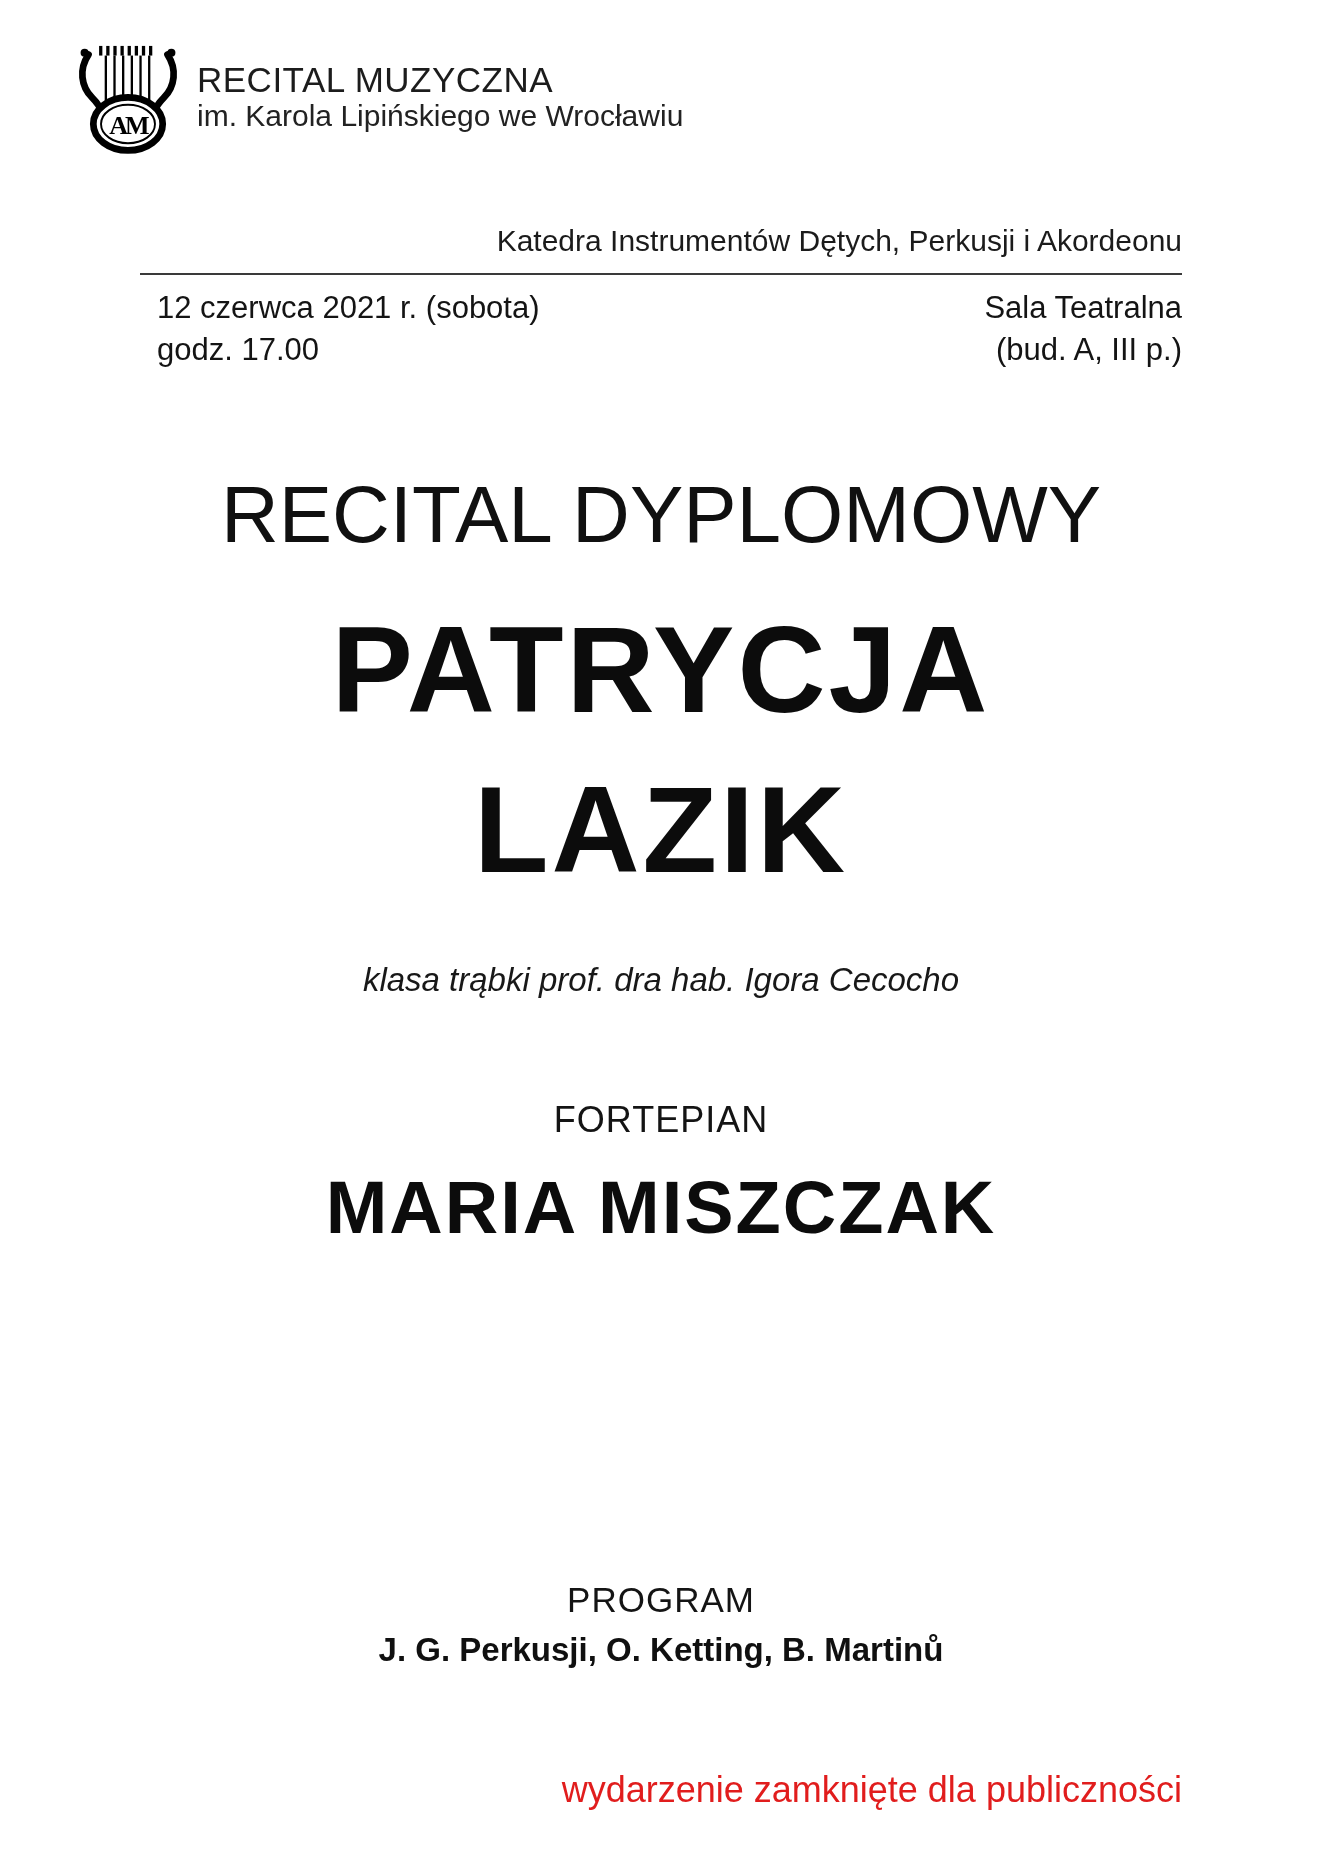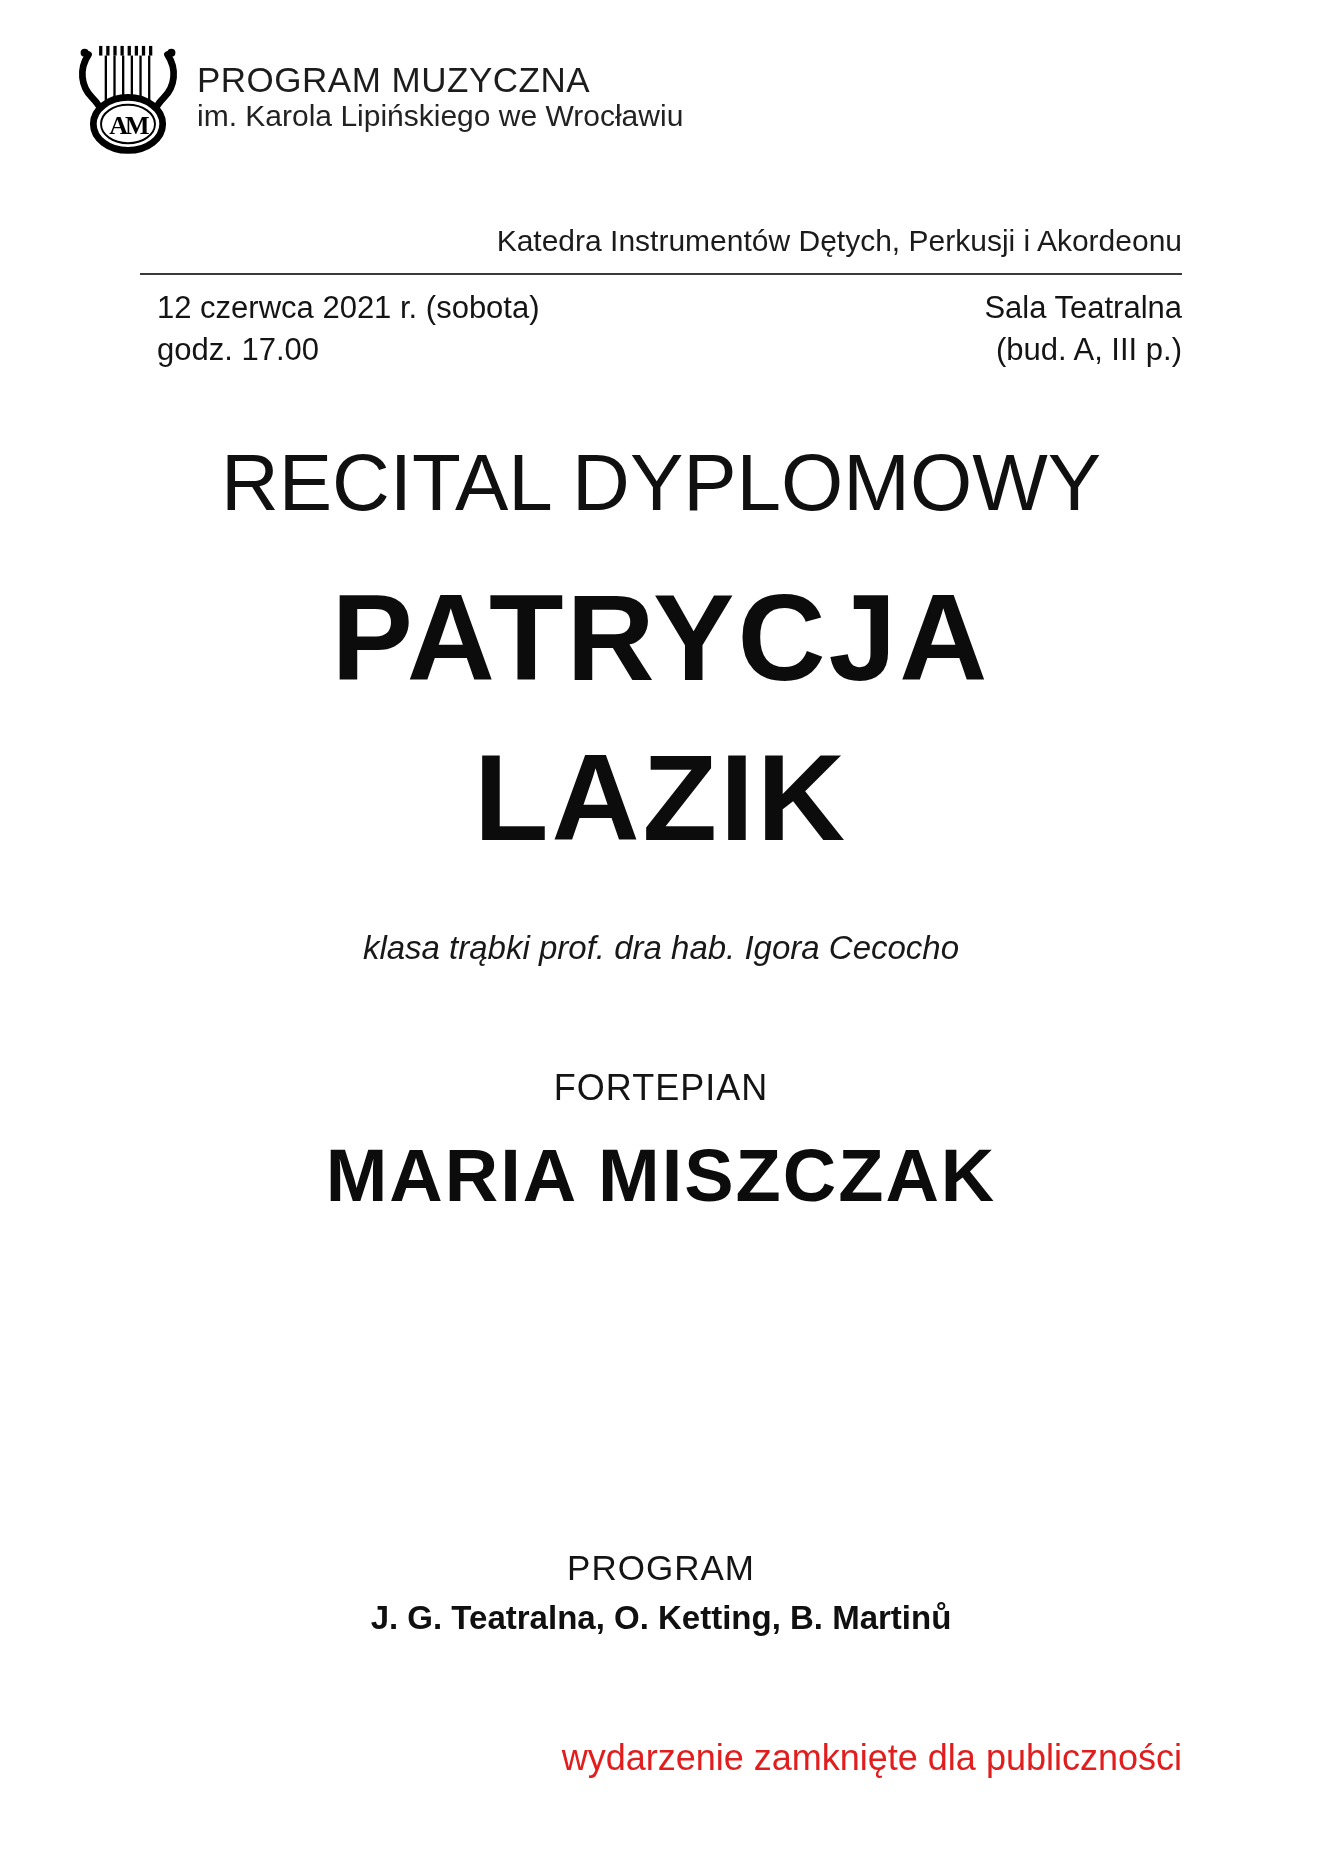--- a/index.html
+++ b/index.html
@@ -34,21 +34,21 @@
   .rule { margin-top: 14px; border-top: 2px solid #3a3a3a; }
 
   .info { margin-top: 12px; padding-left: 17px; }
   .info-row {
     display: flex; justify-content: space-between;
     font-size: 31px; line-height: 42px; color: #141414;
   }
 
   
   .recital-type {
-    margin-top: 72px; text-align: center;
+    margin-top: 104px; text-align: center;
     font-size: 80px; line-height: 1; color: #101010;
     letter-spacing: 0;
   }
   .performer-first {
     margin-top: 48px; text-align: center;
     font-size: 122px; line-height: 1.1; font-weight: bold;
     letter-spacing: 3px; color: #0c0c0c;
   }
   .performer-last {
     margin-top: 26px; text-align: center;
@@ -110,21 +110,21 @@
       <line x1="59" y1="16" x2="59" y2="63" stroke="#000" stroke-width="2.4"></line>
       <line x1="68" y1="16" x2="68" y2="63" stroke="#000" stroke-width="2.4"></line>
       <line x1="77" y1="16" x2="77" y2="63" stroke="#000" stroke-width="2.4"></line>
 
       <ellipse cx="55" cy="87" rx="36" ry="27.5" fill="#ffffff" stroke="#000" stroke-width="7"></ellipse>
       <ellipse cx="55" cy="87" rx="28" ry="20" fill="none" stroke="#000" stroke-width="2"></ellipse>
 
       <text x="55" y="97" text-anchor="middle" font-family="Liberation Serif, serif" font-weight="bold" font-size="27" letter-spacing="-3" fill="#000">AM</text>
     </svg>
     <div class="academy">
-      <div class="academy-name">PROGRAM MUZYCZNA</div>
+      <div class="academy-name">RECITAL MUZYCZNA</div>
       <div class="academy-sub">im. Karola Lipińskiego we Wrocławiu</div>
     </div>
   </div>
 
   <div class="department">Katedra Instrumentów Dętych, Perkusji i Akordeonu</div>
 
   <div class="rule"></div>
 
   <div class="info">
     <div class="info-row">
@@ -141,17 +141,17 @@
 
   <div class="performer-first">PATRYCJA</div>
   <div class="performer-last">LAZIK</div>
 
   <div class="class-line">klasa trąbki prof. dra hab. Igora Cecocho</div>
 
   <div class="role">FORTEPIAN</div>
   <div class="accompanist">MARIA MISZCZAK</div>
 
   <div class="program-heading">PROGRAM</div>
-  <div class="composers">J. G. Teatralna, O. Ketting, B. Martinů</div>
+  <div class="composers">J. G. Perkusji, O. Ketting, B. Martinů</div>
 
   <div class="notice">wydarzenie zamknięte dla publiczności</div>
 
 </div>
 
 </body></html>

